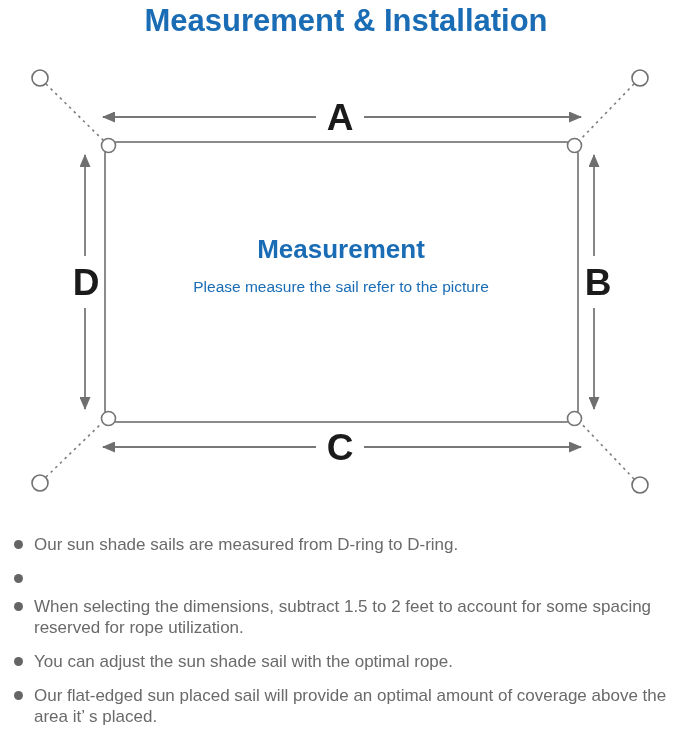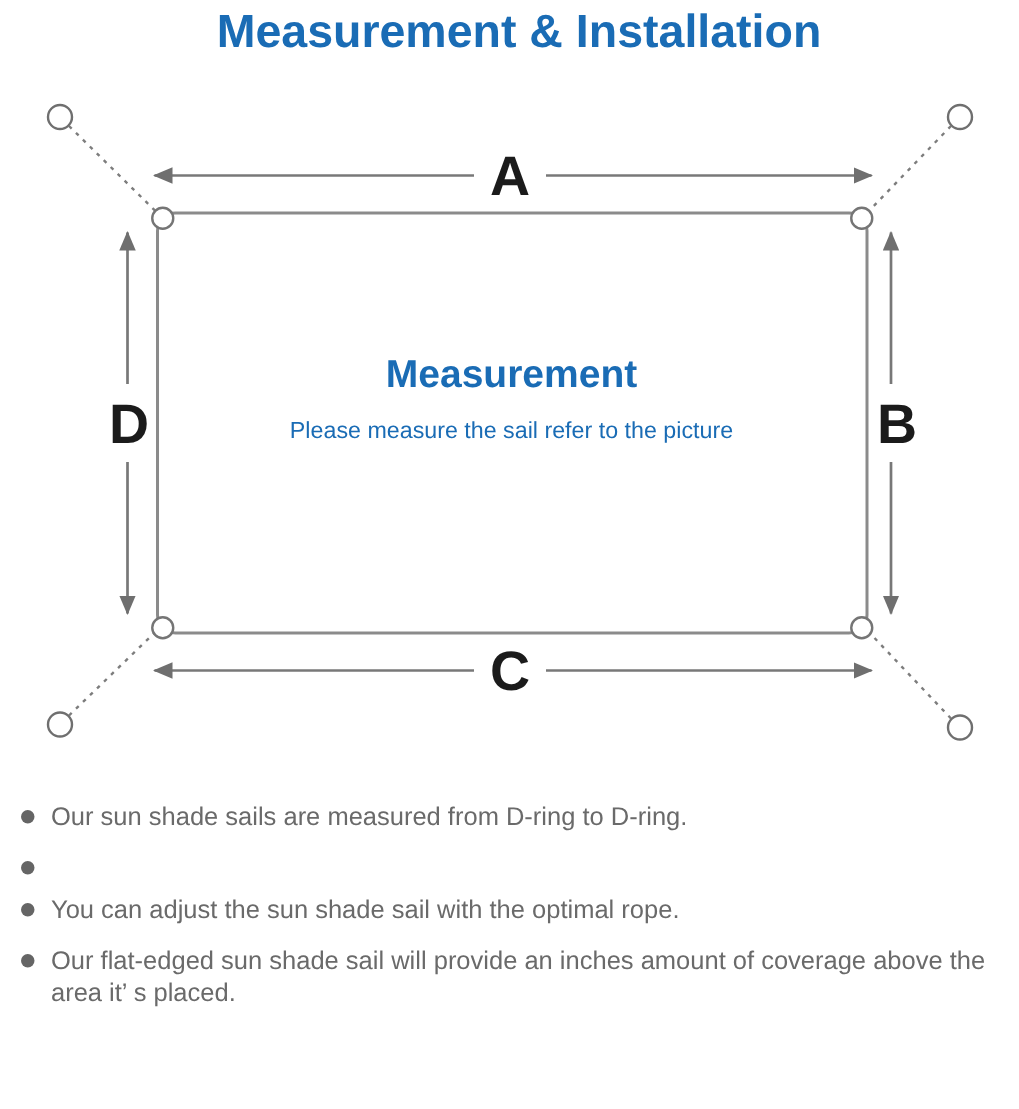--- a/index.html
+++ b/index.html
@@ -98,21 +98,25 @@
   <ul class="notes-list">
     <li class="note-item">
       <span class="bullet-dot"></span>
       <span>Our sun shade sails are measured from D-ring to D-ring.</span>
     </li>
     <li class="note-item">
       <span class="bullet-dot"></span>
     </li>
     <li class="note-item">
       <span class="bullet-dot"></span>
+      <span>When selecting the dimensions, subtract 1.5 to 2 feet to account for some spacing reserved for rope utilization.</span>
+    </li>
+    <li class="note-item">
+      <span class="bullet-dot"></span>
       <span>You can adjust the sun shade sail with the optimal rope.</span>
     </li>
     <li class="note-item">
       <span class="bullet-dot"></span>
-      <span>Our flat-edged sun shade sail will provide an inches amount of coverage above the area it’ s placed.</span>
+      <span>Our flat-edged sun placed sail will provide an optimal amount of coverage above the area it’ s placed.</span>
     </li>
   </ul>
 
 </div>
 
 </body></html>

